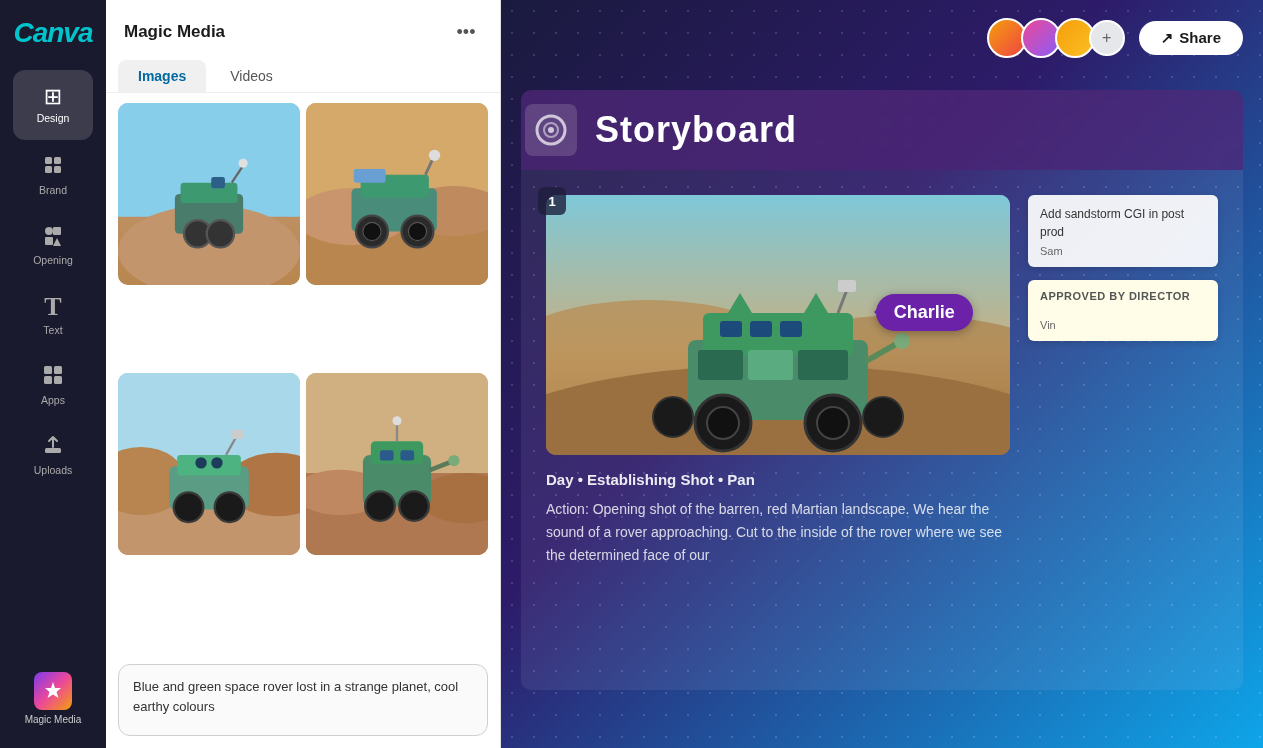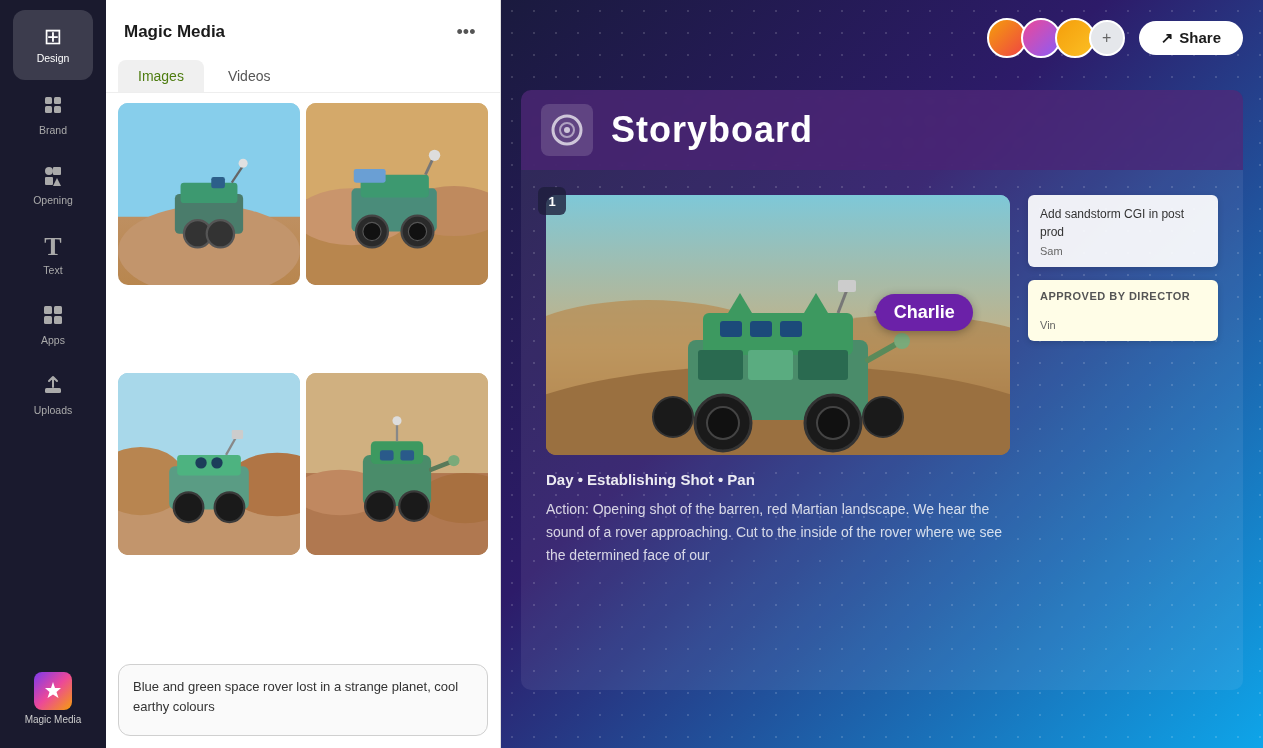--- a/index.html
+++ b/index.html
@@ -164,23 +164,23 @@
       font-size: 14px;
       font-weight: 500;
       cursor: pointer;
       border: none;
       background: transparent;
       color: #555;
       position: relative;
     }
 
     .panel-tab.active {
-      color: #4d7c0f;
+      color: #0369a1;
       background: #f0f0f0;
-      font-weight: 400;
+      font-weight: 700;
     }
 
     
     .image-grid {
       display: grid;
       grid-template-columns: 1fr 1fr;
       gap: 6px;
       padding: 10px 12px;
       flex: 1;
       overflow-y: auto;
@@ -314,21 +314,21 @@
       top: 90px;
       left: 20px;
       right: 20px;
       bottom: 20px;
     }
 
     
     .storyboard-bar {
       background: rgba(80, 40, 120, 0.75);
       border-radius: 10px 10px 0 0;
-      padding: 14px 20px;
+      padding: 14px 4px;
       display: flex;
       align-items: center;
       gap: 18px;
       backdrop-filter: blur(4px);
     }
 
     .storyboard-logo {
       width: 52px;
       height: 52px;
       background: rgba(255,255,255,0.15);
@@ -473,20 +473,23 @@
       line-height: 1.65;
     }
   </style>
 </head>
 <body>
 
 <div class="app-container">
 
   <nav class="sidebar">
 
+    <div class="sidebar-logo">
+      <span class="canva-logo">Canva</span>
+    </div>
 
     <div class="sidebar-item active">
       <span class="sidebar-icon">⊞</span>
       <span class="sidebar-label">Design</span>
     </div>
 
     <div class="sidebar-item">
       <span class="sidebar-icon">
         <svg width="22" height="22" viewBox="0 0 22 22" fill="none">
           <rect x="3" y="3" width="7" height="7" rx="1.5" fill="#aaa"></rect>

